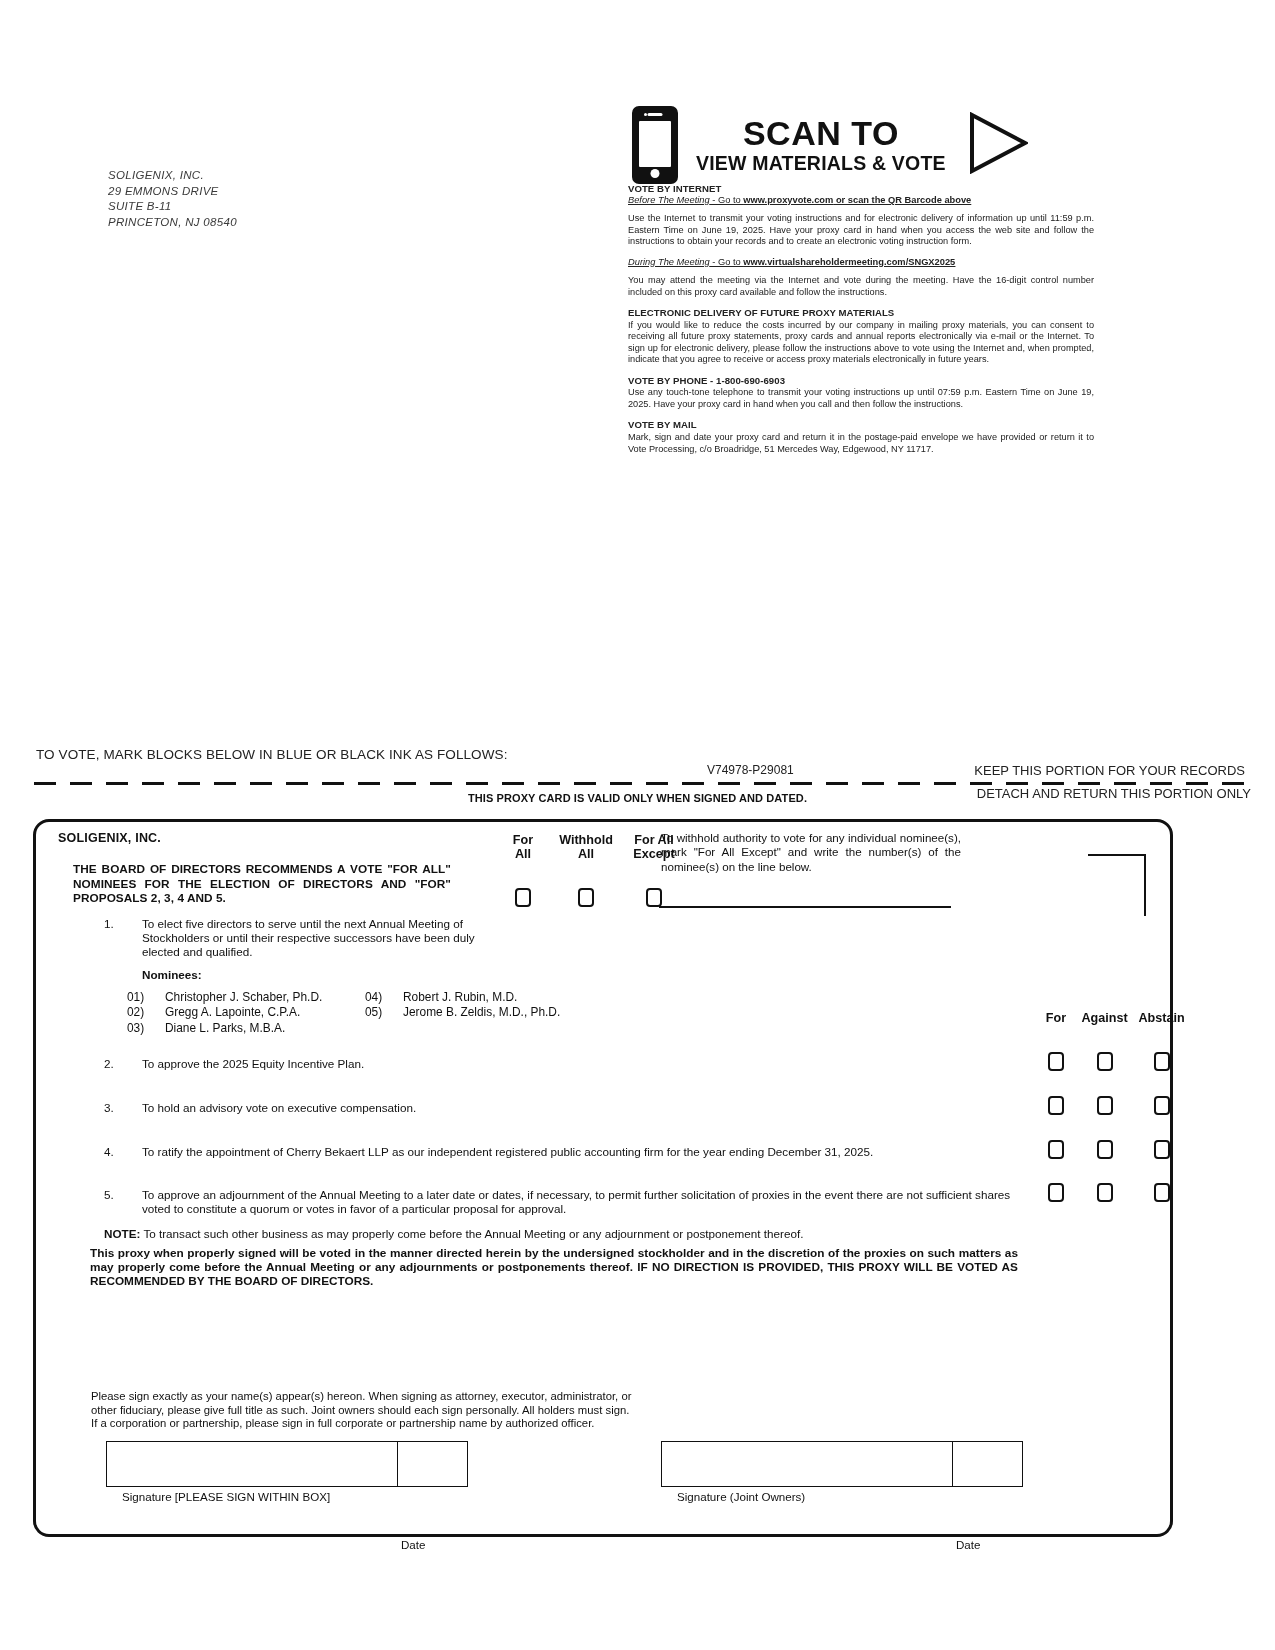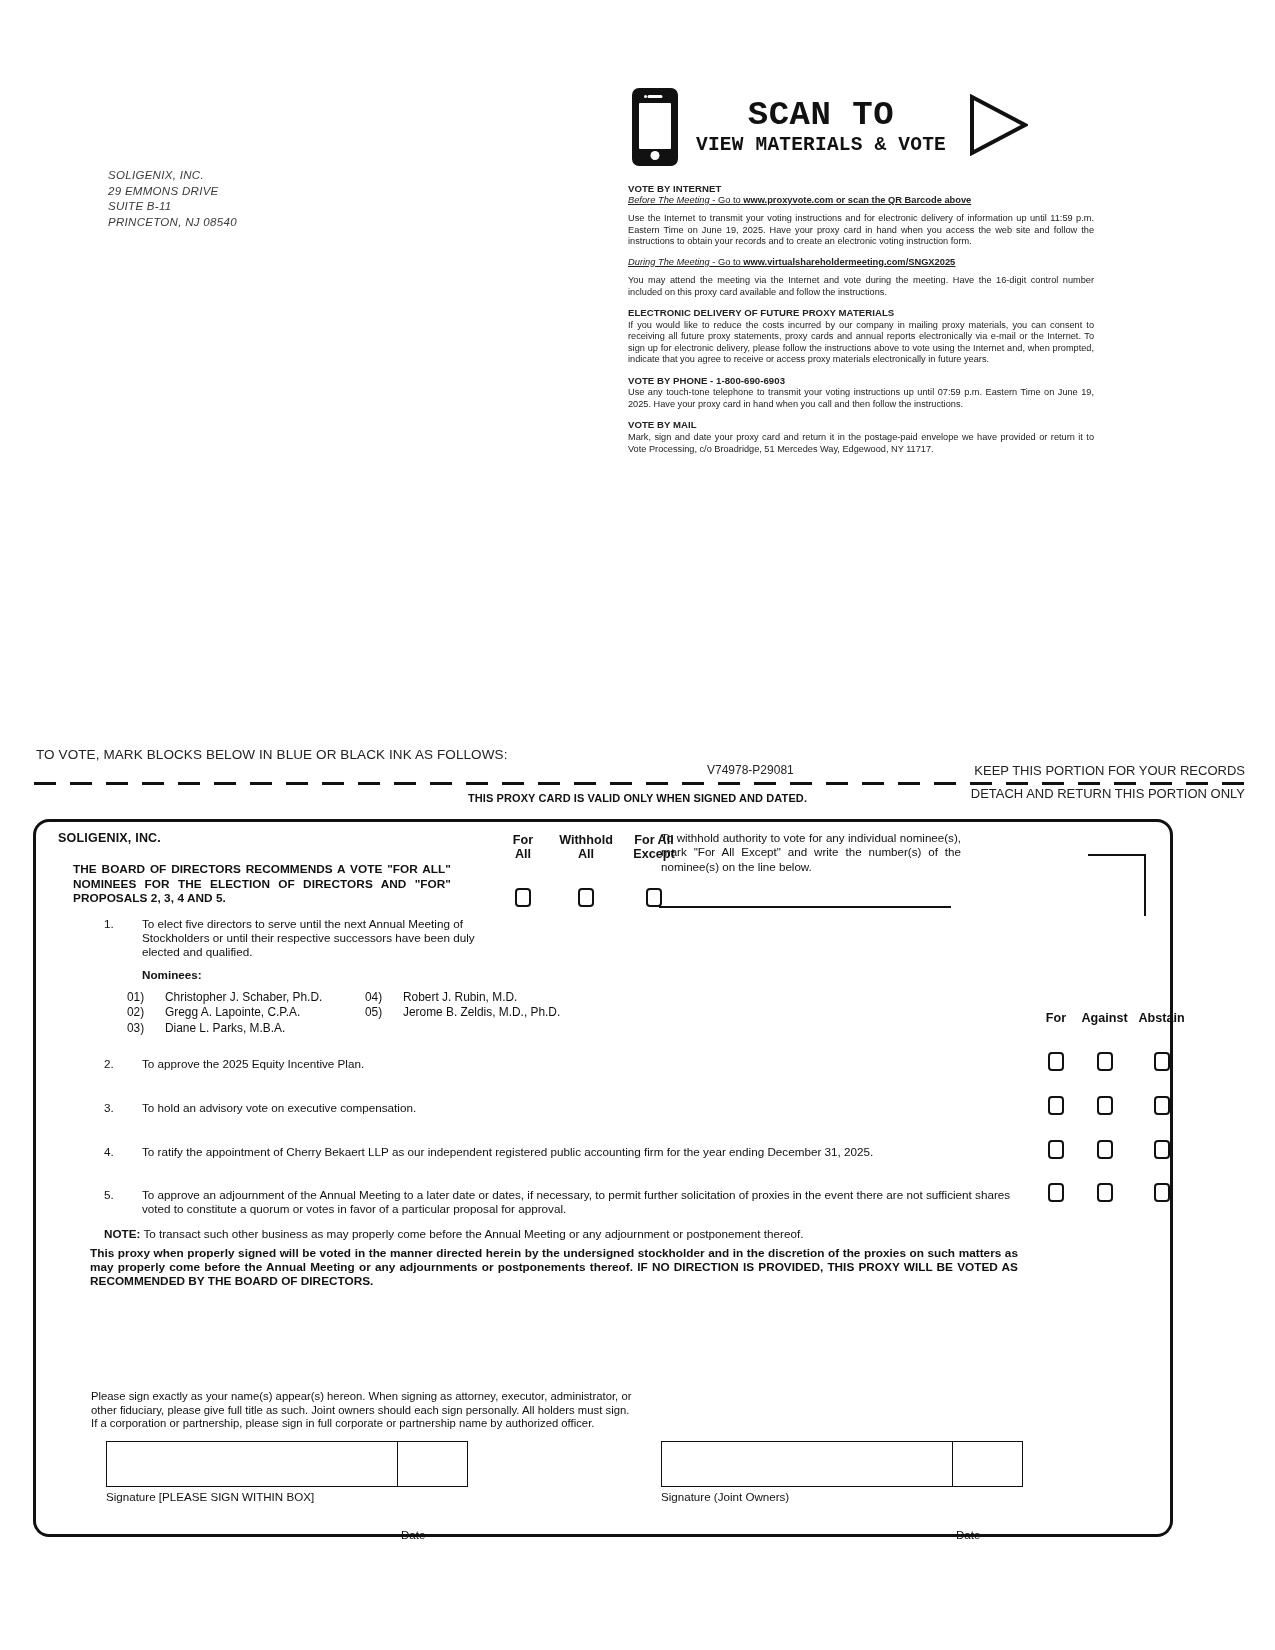--- a/index.html
+++ b/index.html
@@ -24,25 +24,24 @@
     font-style: italic;
     font-size: 11.5px;
     line-height: 15.5px;
     letter-spacing: 0.3px;
     color: #3a3a3a;
   }
 
   #scan-banner {
     position: absolute;
     left: 632px;
-    top: 88px;
+    top: 106px;
     display: flex;
     align-items: center;
     gap: 18px;
-    font-family: Liberation Mono, monospace;
   }
   .phone-icon {
     width: 46px;
     height: 78px;
     border: 4px solid #111;
     border-radius: 7px;
     position: relative;
     background: #111;
   }
   .phone-icon .phone-screen {
@@ -140,21 +139,21 @@
   #keep-portion {
     position: absolute;
     right: 30px;
     top: 763px;
     font-size: 13px;
     color: #222;
     text-align: right;
   }
   #detach-portion {
     position: absolute;
-    right: 30px;
+    right: 24px;
     top: 786px;
     font-size: 13px;
     color: #222;
     text-align: center;
   }
   #dash-line {
     position: absolute;
     left: 34px;
     right: 30px;
     top: 782px;
@@ -370,22 +369,22 @@
     color: #111;
     margin-top: 3px;
   }
   #sig1 { left: 70px; }
   #sig1 .nm { width: 293px; }
   #sig1 .dt { width: 71px; margin-left: -1.6px; }
   #sig2 { left: 625px; }
   #sig2 .nm { width: 293px; }
   #sig2 .dt { width: 71px; margin-left: -1.6px; }
   .sig-labels { position: relative; }
-  .sig-labels .l-name { position: absolute; left: 0; top: 0; }
-  .sig-labels .l-date { position: absolute; top: 5px; margin-top: 36px; }
+  .sig-labels .l-name { position: absolute; left: 16px; top: 0; }
+  .sig-labels .l-date { position: absolute; top: 15px; margin-top: 36px; }
   #sig1 .l-date { left: 295px; }
   #sig2 .l-date { left: 295px; }
 </style>
 </head>
 <body>
 
 <div id="top-section">
 
   <div id="mailing-address">
     <div>SOLIGENIX, INC.</div>

